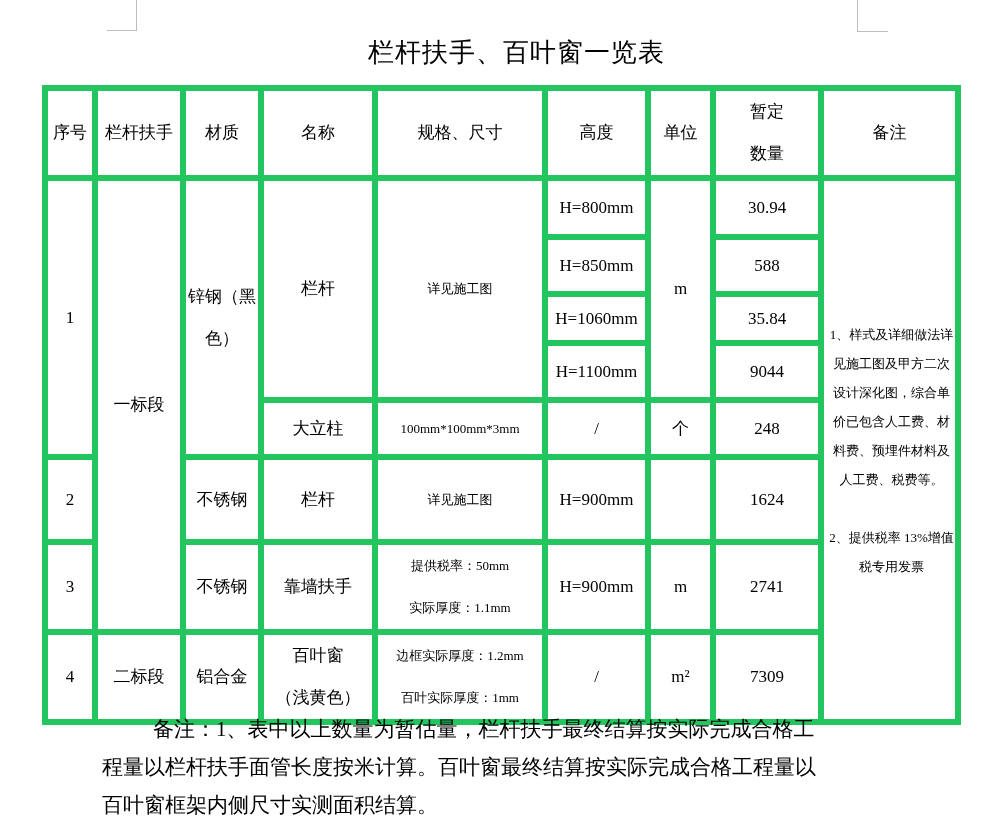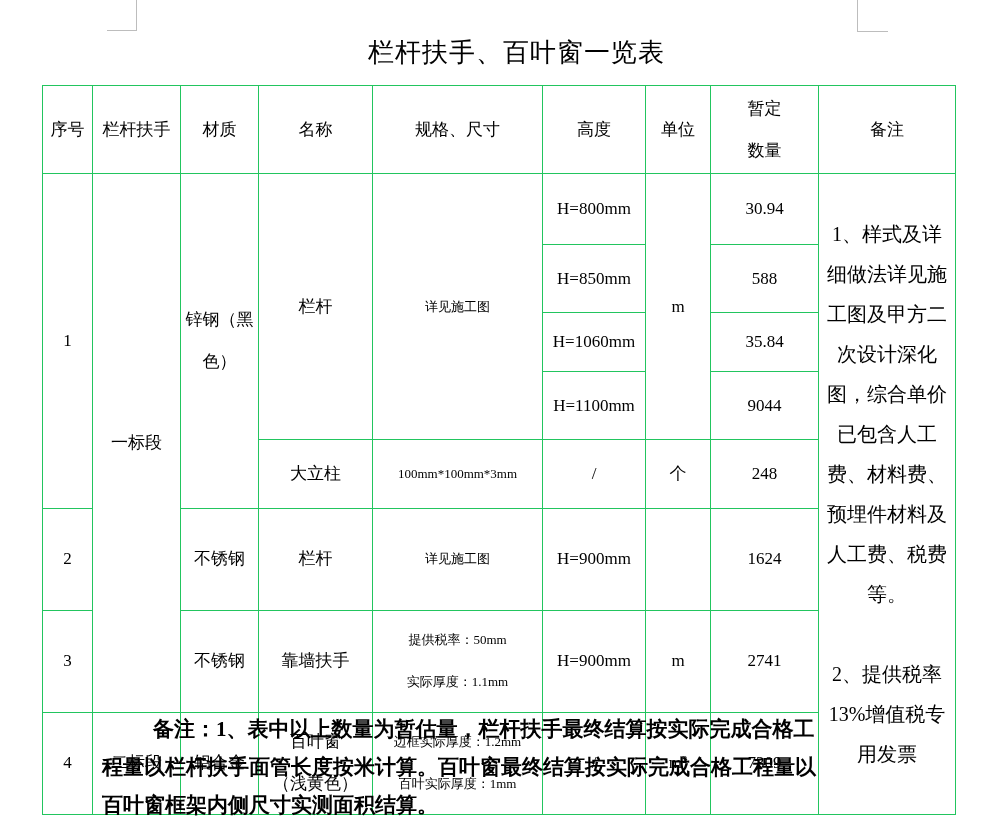--- a/index.html
+++ b/index.html
@@ -21,45 +21,45 @@
     text-align:center;font-size:26px;letter-spacing:1px;
     line-height:30px;
   }
 
   table.main{
     position:absolute;left:42px;top:85px;
     border-collapse:collapse;table-layout:fixed;
     width:913px;
   }
   .main th,.main td{
-    border:1px solid #22c55e;
+    border:6px solid #22c55e;
     font-weight:normal;
     font-size:17px;
     text-align:center;vertical-align:middle;
     padding:0 1px;
     line-height:42px;
     white-space:pre-line;
     overflow:hidden;
   }
   .main td.spec{font-size:13px;}
   .main td.remark-cell{
-    font-size:20px;line-height:40px;
+    font-size:13px;line-height:29px;
     text-align:center;vertical-align:middle;
     padding:0 4px;
   }
   .remark-cell .note{width:127px;margin:0 auto;text-align:center;}
   tr.rh-hdr{height:88px;}
   tr.rh-59{height:59px;}
   tr.rh-57{height:57px;}
   tr.rh-49{height:49px;}
   tr.rh-85{height:85px;}
 
   .footer-note{
     position:absolute;left:102px;top:710px;width:720px;
-    font-size:21px;font-weight:bold;
+    font-size:21px;font-weight:normal;
     line-height:38px;text-indent:51px;
     text-align:left;
   }
 </style>
 </head>
 <body>
 
 <div class="crop tl-h"></div>
 <div class="crop tl-v"></div>
 <div class="crop tr-v"></div>

